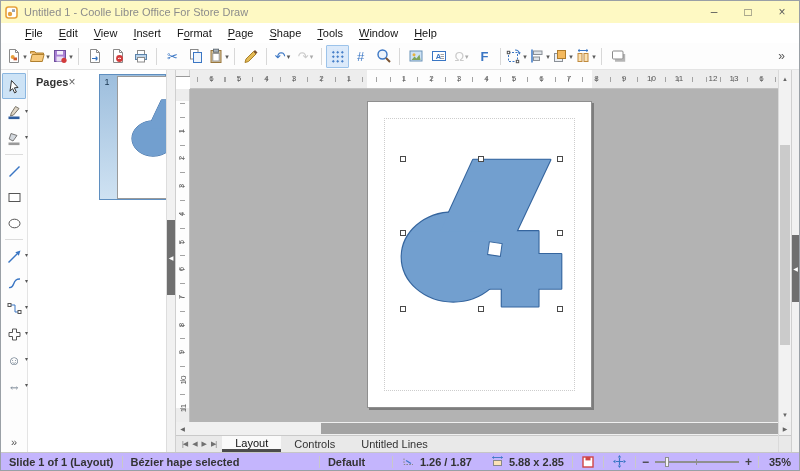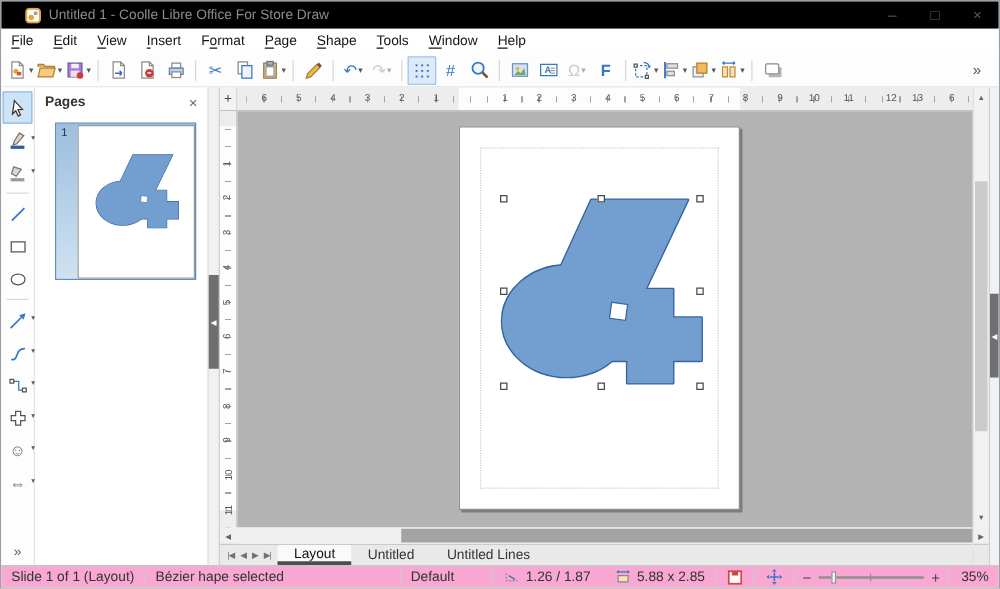--- a/index.html
+++ b/index.html
@@ -1,27 +1,27 @@
 <!DOCTYPE html>
 <html><head>
 <meta charset="utf-8">
 <style>
   html,body{margin:0;padding:0;background:#e8e8e8;}
   *{box-sizing:border-box;}
   .app{width:800px;height:471px;background:#fff;font-family:"Liberation Sans",sans-serif;
        font-size:11px;color:#222;border:1px solid #9aa0a6;position:relative;overflow:hidden;
        display:flex;flex-direction:column;}
   
-  .titlebar{height:22px;display:flex;align-items:center;background:#000000;padding-left:19px;flex:0 0 auto;}
+  .titlebar{height:22px;display:flex;align-items:center;background:#fef9c3;padding-left:4px;flex:0 0 auto;}
   .appicon{width:13px;height:13px;margin-right:6px;flex:0 0 auto;}
   .wtitle{color:#8c8c8c;white-space:nowrap;}
   .wctrls{margin-left:auto;display:flex;height:100%;}
   .wbtn{width:34px;display:flex;align-items:center;justify-content:center;color:#5a5a5a;font-size:12px;}
   
-  .menubar{height:20px;display:flex;align-items:center;padding-left:0;background:#fff;flex:0 0 auto;}
+  .menubar{height:20px;display:flex;align-items:center;padding-left:16px;background:#fff;flex:0 0 auto;}
   .mitem{padding:2px 8px;color:#141414;}
   .mitem u{text-underline-offset:2px;}
   
   .toolbar{height:27px;display:flex;align-items:center;padding-left:4px;background:#fdfdfd;
            border-bottom:1px solid #e4e4e4;flex:0 0 auto;}
   .tbtn{height:23px;min-width:23px;display:flex;align-items:center;justify-content:center;padding:0 1px;}
   .tbtn svg{display:block;}
   .dd{font-size:7px;color:#5a5a5a;margin-left:1px;line-height:1;}
   .tsep{width:1px;height:17px;background:#d8d8d8;margin:0 4px;flex:0 0 auto;}
   .pressed{background:#dceafa;border:1px solid #9cc3ea;border-radius:1px;}
@@ -34,21 +34,21 @@
   
   .lefttools{width:27px;background:#fdfdfd;border-right:1px solid #e4e4e4;display:flex;
              flex-direction:column;align-items:center;padding-top:3px;flex:0 0 auto;}
   .ltbtn{width:24px;height:26px;display:flex;align-items:center;justify-content:center;position:relative;}
   .ltbtn .dd{position:absolute;right:-2px;top:9px;font-size:6px;}
   .ltactive{background:#cde3f6;border:1px solid #8ab6e0;border-radius:1px;}
   .lsep{width:18px;height:1px;background:#dcdcdc;margin:3px 0;}
   .lmore{margin-top:auto;margin-bottom:4px;color:#555;font-size:11px;}
   .lglyph{font-size:13px;color:#5a6b7d;line-height:1;}
   
-  .pages{width:138px;background:#fff;display:flex;flex-direction:column;flex:0 0 auto;}
+  .pages{width:138px;background:#fff;display:flex;flex:0 0 auto;}
   .pages-header{height:24px;display:flex;align-items:center;padding:0 8px;}
   .pages-title{font-weight:bold;color:#333;}
   .pages-close{margin-left:auto;color:#666;font-size:12px;}
   .thumb{margin:4px 0 0 16px;width:113px;height:126px;position:relative;
          background:linear-gradient(to bottom,#9dbedd,#cfe2f2);border:1px solid #5f8fc0;}
   .thumb-num{position:absolute;left:4px;top:2px;font-size:9px;color:#17344f;}
   .thumb-page{position:absolute;left:17px;top:1px;width:94px;height:123px;background:#fff;
               border:1px solid #9a9a9a;}
   .thumb-page svg{display:block;width:100%;height:100%;}
   
@@ -93,22 +93,22 @@
   .tab.active{background:#fafafa;border-bottom:3px solid #4c4c4c;color:#111;}
   
   .vscrollcol{width:13px;background:#f2f2f2;border-left:1px solid #dadada;display:flex;flex-direction:column;flex:0 0 auto;}
   .vsbtn{height:18px;display:flex;align-items:center;justify-content:center;color:#666;font-size:6px;}
   .vtrack{flex:1;position:relative;}
   .vthumb{position:absolute;top:57px;height:200px;left:1px;right:1px;background:#cbcbcb;}
   .vsbtn2{height:14px;display:flex;align-items:center;justify-content:center;color:#666;font-size:6px;}
   .rcornerbtn{height:13px;display:flex;align-items:center;justify-content:center;color:#666;font-size:6px;background:#f0f0f0;}
   .rtabpad{height:17px;background:#e9e9e9;border-top:1px solid #c9c9c9;}
   
-  .statusbar{height:18px;background:#f9a8d4;border-top:1px solid #c6c6c6;display:flex;
-             align-items:center;flex:0 0 auto;color:#333;white-space:nowrap;}
+  .statusbar{height:18px;background:#c4b5fd;border-top:1px solid #c6c6c6;display:flex;
+             align-items:center;flex:0 0 auto;color:#333;white-space:nowrap;font-weight:bold;}
   .ssep{width:1px;height:12px;background:#c9c9c9;margin:0 6px;flex:0 0 auto;}
   .sitem{padding:0 2px;}
   .slide-info{padding-left:8px;min-width:95px;}
   .sel-info{flex:1;}
   .style-name{min-width:60px;}
   .sicon{margin:0 3px;display:flex;align-items:center;}
   .ztrack{width:84px;height:2px;background:#8f8f8f;position:relative;margin:0 6px;flex:0 0 auto;}
   .zhandle{position:absolute;left:10px;top:-4px;width:4px;height:10px;background:#f3f3f3;border:1px solid #8f8f8f;}
   .ztick{position:absolute;left:41px;top:-2px;width:1px;height:6px;background:#8f8f8f;}
   .zminus,.zplus{color:#444;font-size:12px;line-height:1;}
@@ -485,21 +485,21 @@
         </div>
       </div>
       <div class="tabrow">
         <div class="tnav">
           <span>|◀</span>
           <span>◀</span>
           <span>▶</span>
           <span>▶|</span>
         </div>
         <div class="tab active">Layout</div>
-        <div class="tab">Untitled</div>
+        <div class="tab">Controls</div>
         <div class="tab">Untitled Lines</div>
       </div>
     </div>
 
     <div class="vscrollcol">
       <span class="vsbtn">▲</span>
       <div class="vtrack">
         <div class="vthumb"></div>
       </div>
       <span class="vsbtn2">▼</span>

